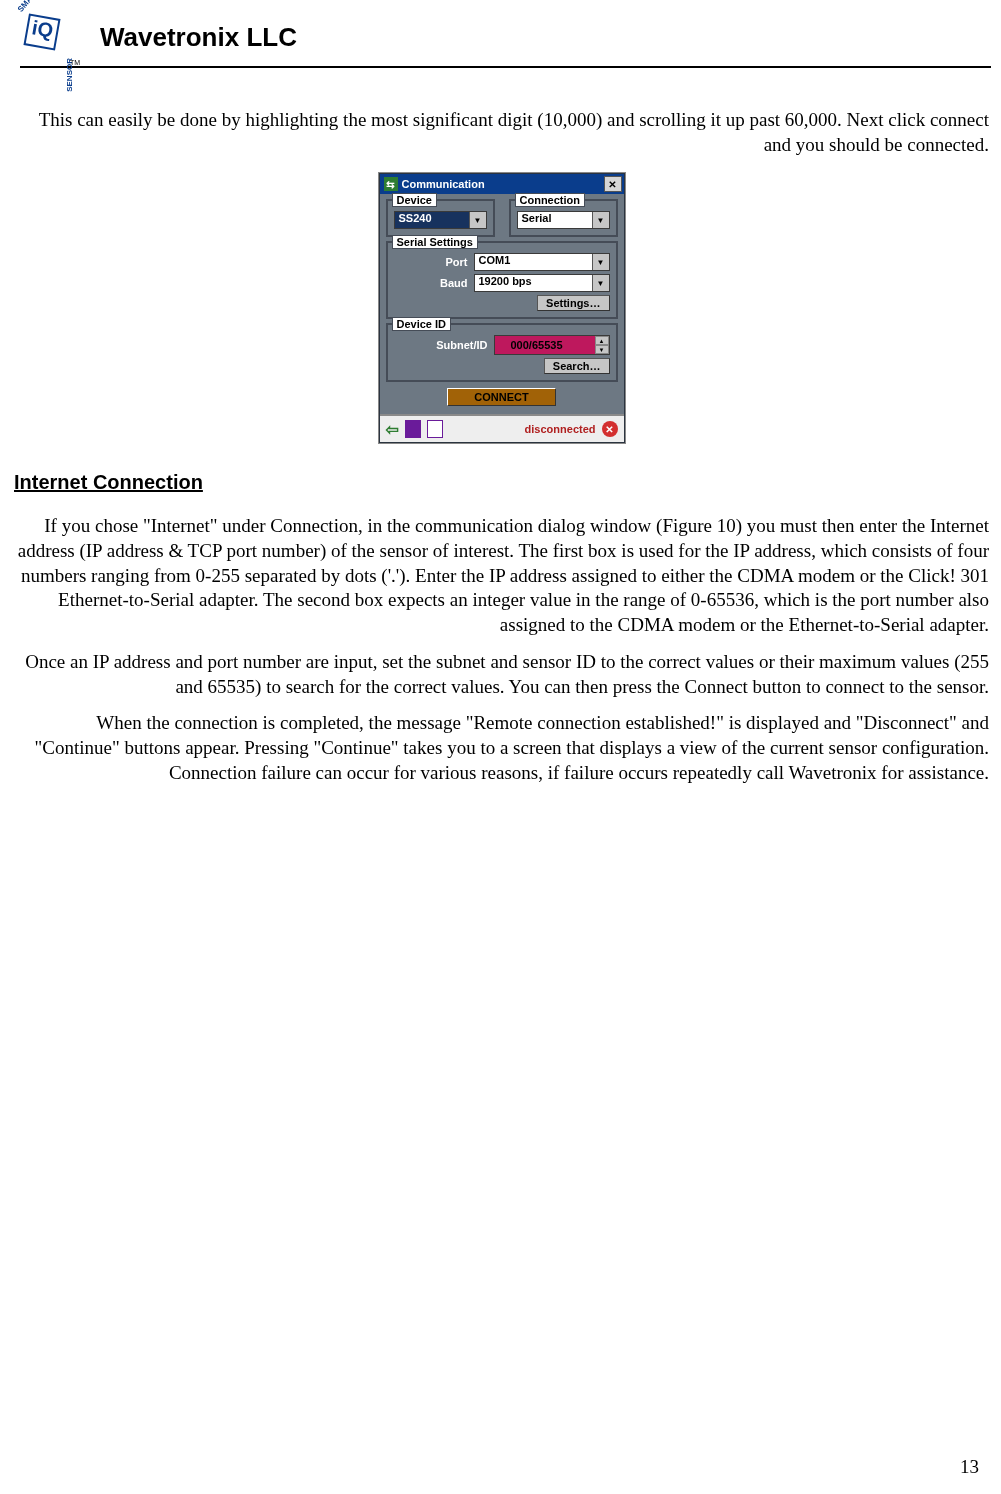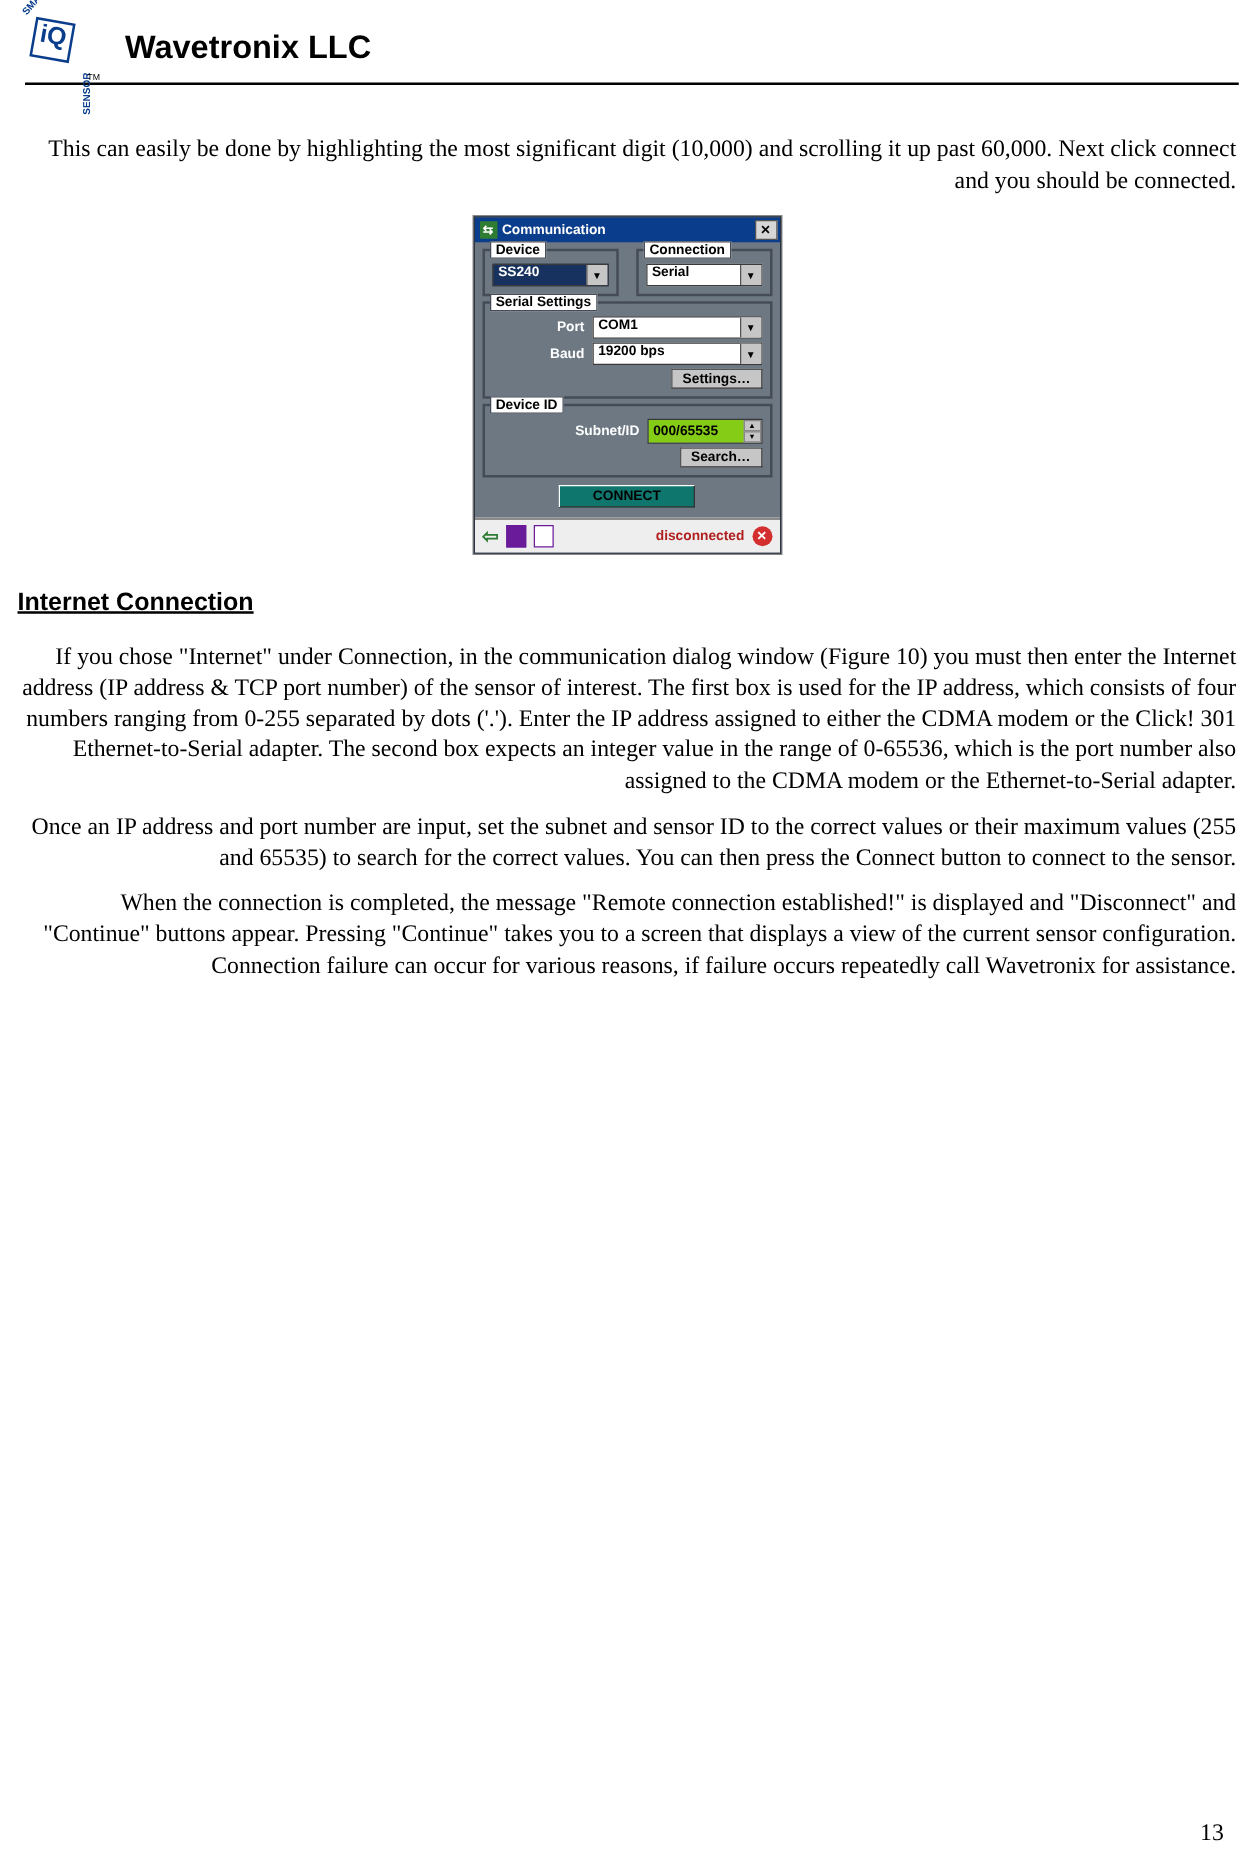--- a/index.html
+++ b/index.html
@@ -257,22 +257,22 @@
     display: flex;
     justify-content: flex-end;
     margin-top: 3px;
   }
   .spin {
     display: flex;
     height: 18px;
     border: 1px solid #3a3a3a;
   }
   .spin .spin-text {
-    background: #84cc16;
-    padding: 0 4px;
+    background: #be185d;
+    padding: 0 16px;
     display: flex;
     align-items: center;
     font-weight: bold;
     font-size: 11px;
     min-width: 68px;
     text-align: center;
   }
   .spin .spin-btns {
     width: 14px;
     display: flex;
@@ -286,21 +286,21 @@
     display: flex;
     align-items: center;
     justify-content: center;
   }
   .connect-row {
     display: flex;
     justify-content: center;
     padding: 6px 0 2px 0;
   }
   .connect-btn {
-    background: #0f766e;
+    background: #a16207;
     border: 1px solid #fff;
     border-right-color: #333;
     border-bottom-color: #333;
     padding: 2px 26px;
     font-weight: bold;
     font-size: 11px;
   }
   .statusbar {
     background: #eeeeee;
     height: 26px;

